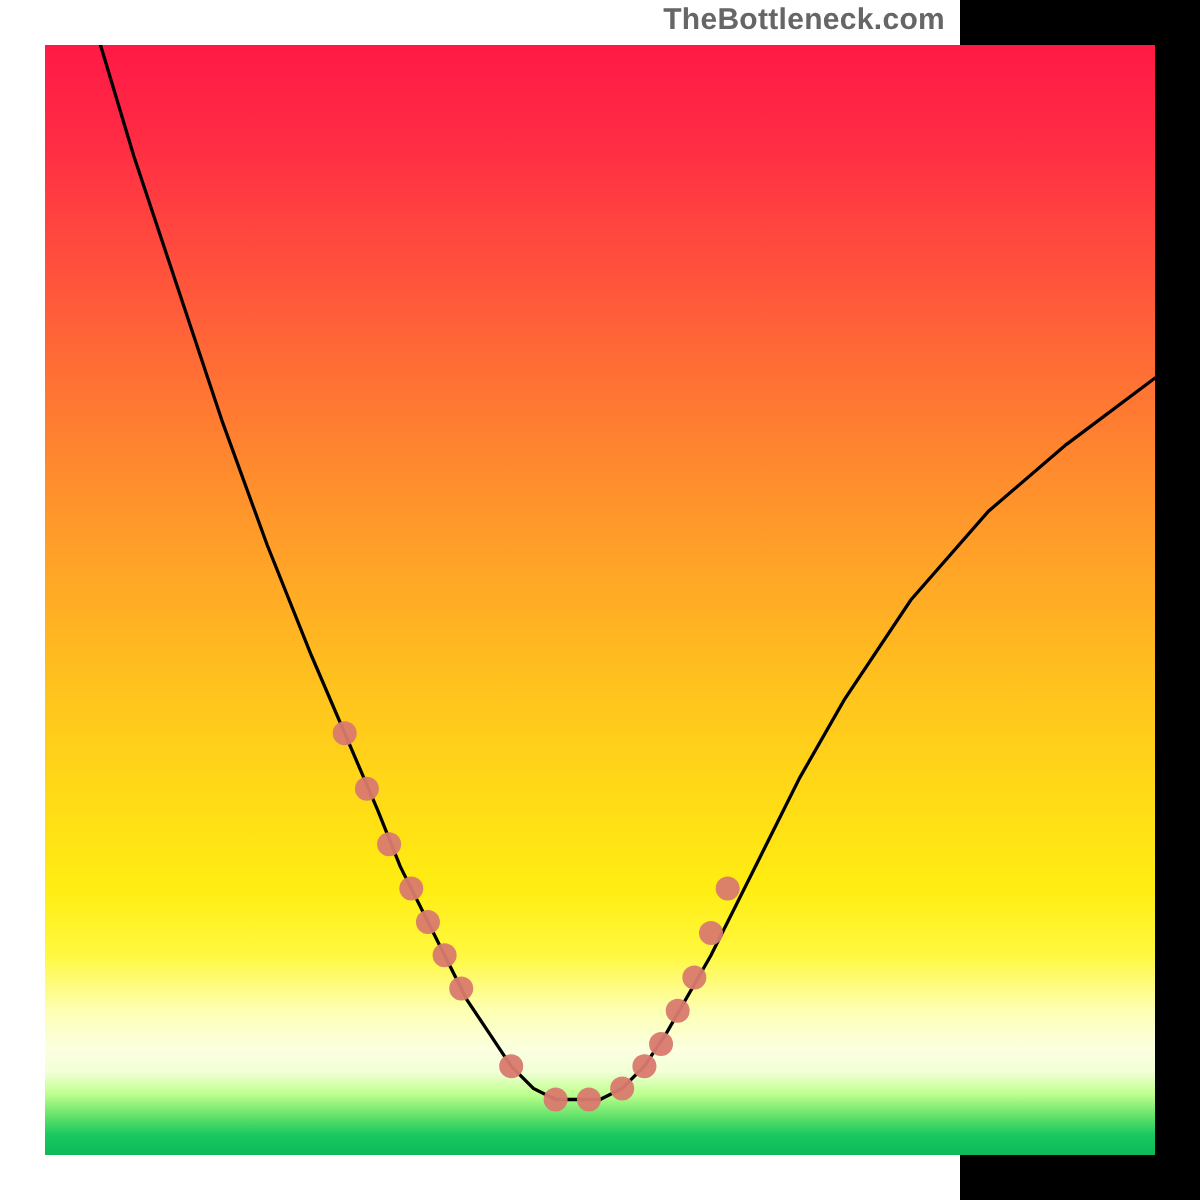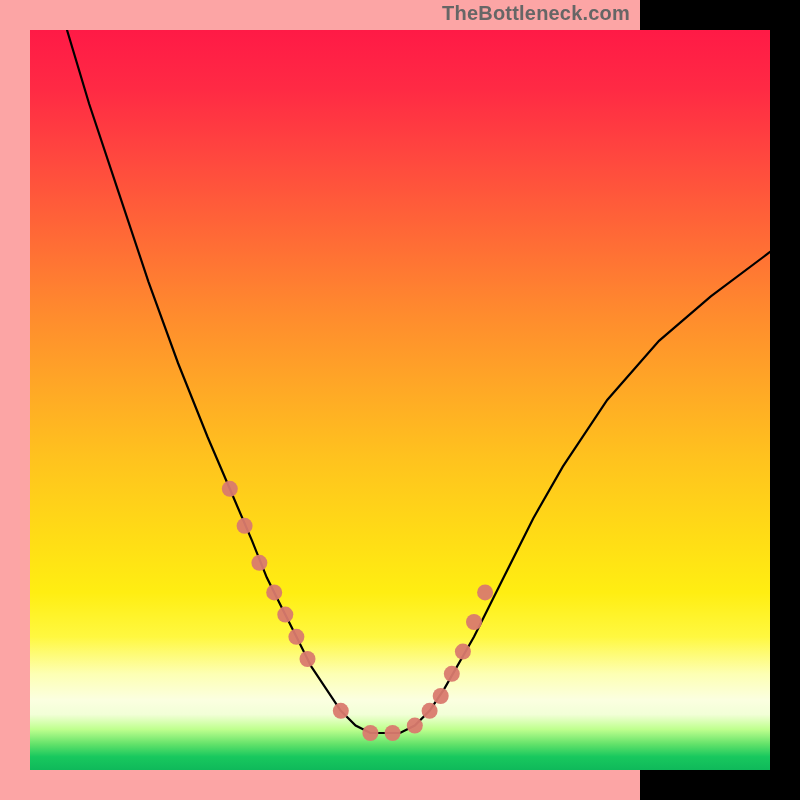--- a/index.html
+++ b/index.html
@@ -8,21 +8,21 @@
     width: 800px;
     height: 800px;
     overflow: hidden;
     background: #000;
     font-family: Arial, Helvetica, sans-serif;
   }
   .stage {
     position: relative;
     width: 640px;
     height: 800px;
-    background: #fca5a5;
+    background: #ffffff;
     text-align: center;
   }
   .watermark {
     position: absolute;
     top: 2px;
     right: 10px;
     color: #666;
     font-size: 20px;
     font-weight: 600;
     letter-spacing: 0.2px;

